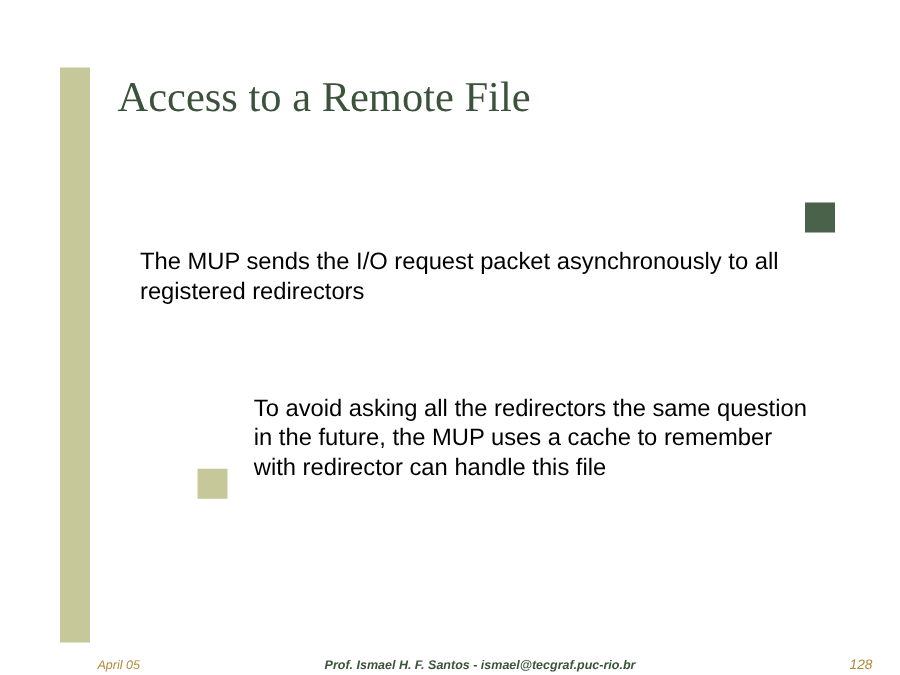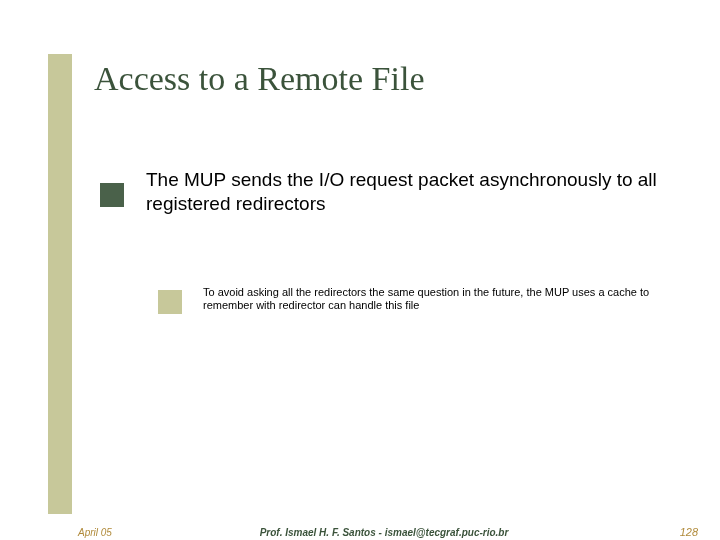--- a/index.html
+++ b/index.html
@@ -33,44 +33,45 @@
     font-weight: 400;
   }
   .body {
     position: absolute;
     left: 52px;
     top: 108px;
     width: 626px;
   }
   .bullet-l1 {
     display: flex;
-    align-items: center;
+    align-items: flex-end;
     margin-bottom: 2px;
     color: #000;
     font-size: 19px;
     line-height: 1.25;
+    flex-direction: column;
   }
   .bullet-l1 .sq {
     flex: 0 0 auto;
     width: 12px;
     height: 12px;
     background: #4a614a;
     margin-top: 6px;
     margin-right: 10px;
   }
   .bullet-l1 .txt { flex: 1 1 auto; }
   .sub {
     margin-left: 46px;
     margin-top: 10px;
   }
   .bullet-l2 {
     display: flex;
-    align-items: center;
+    align-items: flex-end;
     color: #000;
-    font-size: 11px;
+    font-size: 19px;
     line-height: 1.25;
   }
   .bullet-l2 .sq {
     flex: 0 0 auto;
     width: 9px;
     height: 9px;
     background: #c7c89a;
     margin-top: 5px;
     margin-right: 9px;
   }

